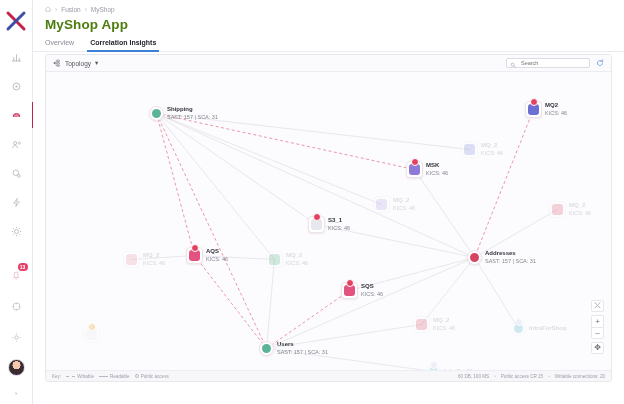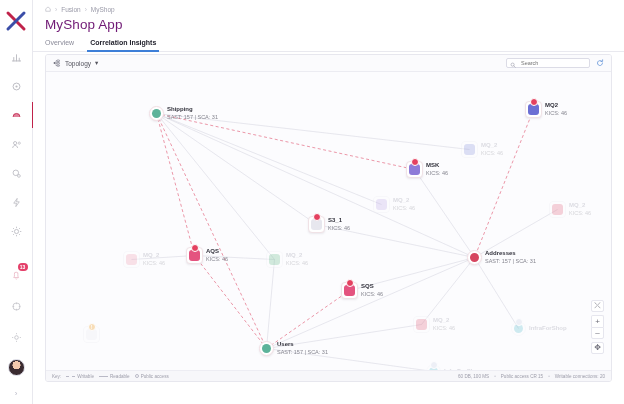--- a/index.html
+++ b/index.html
@@ -49,21 +49,21 @@
 
   
   .main { position:absolute; left:33px; top:0; right:0; bottom:0; background:#fff; }
   .breadcrumb {
     display:flex; align-items:center; gap:4px; font-size:6.5px; color:#9a9aa8;
     padding:6px 0 0 12px;
   }
   .breadcrumb .sep { color:#c3c3cd; }
   .breadcrumb .crumb { cursor:pointer; }
   .page-title {
-    font-size:13.5px; font-weight:normal; color:#701a75;
+    font-size:13.5px; font-weight:bold; color:#4d7c0f;
     padding:4px 0 0 12px; letter-spacing:.1px;
   }
   .tabs { display:flex; gap:16px; padding:7px 0 0 12px; border-bottom:1px solid #e9e9ef; }
   .tab {
     font-size:7px; color:#8b8b99; padding-bottom:5px; cursor:pointer; position:relative;
   }
   .tab.active { color:#23232e; font-weight:bold; }
   .tab.active::after {
     content:""; position:absolute; left:-3px; right:-3px; bottom:-1px; height:2px; background:#3e7fd8;
   }

